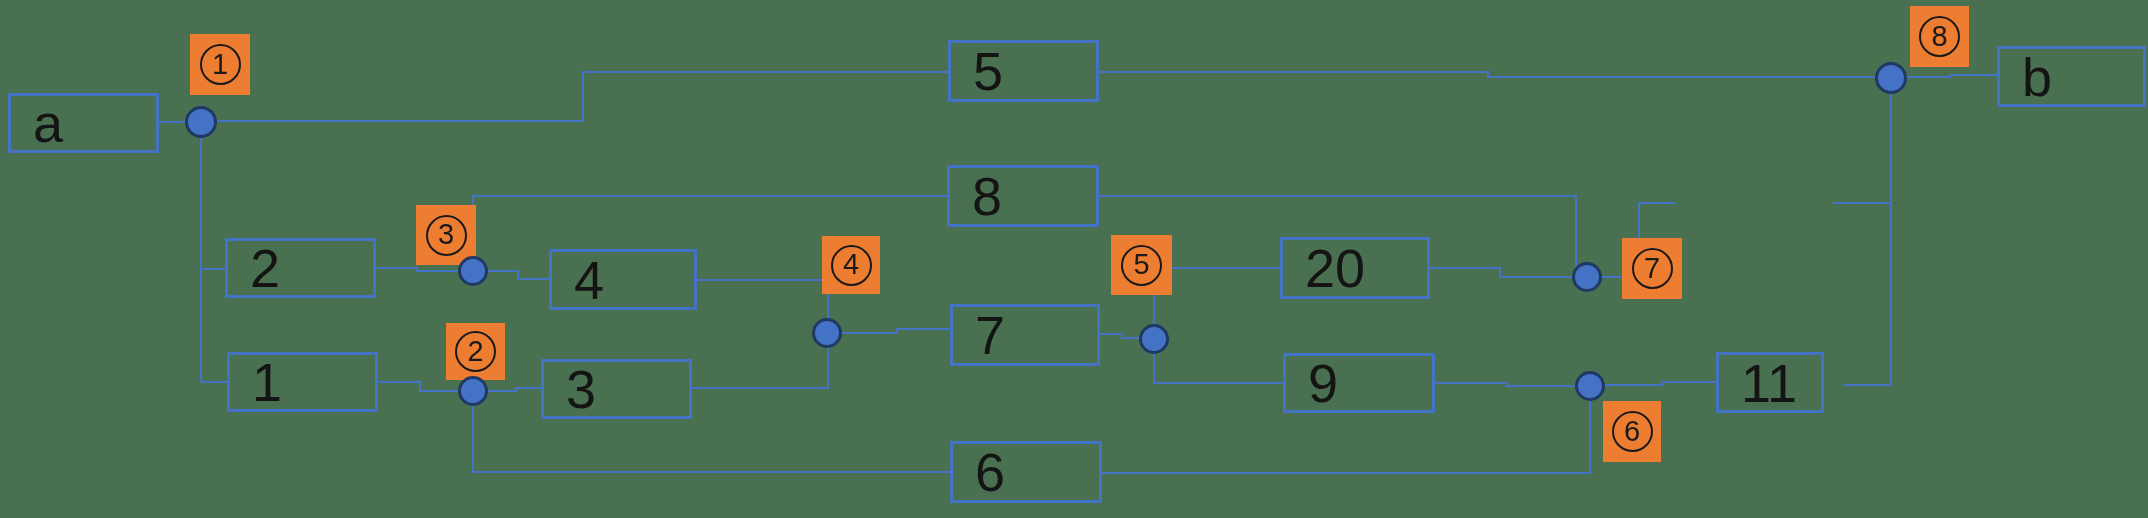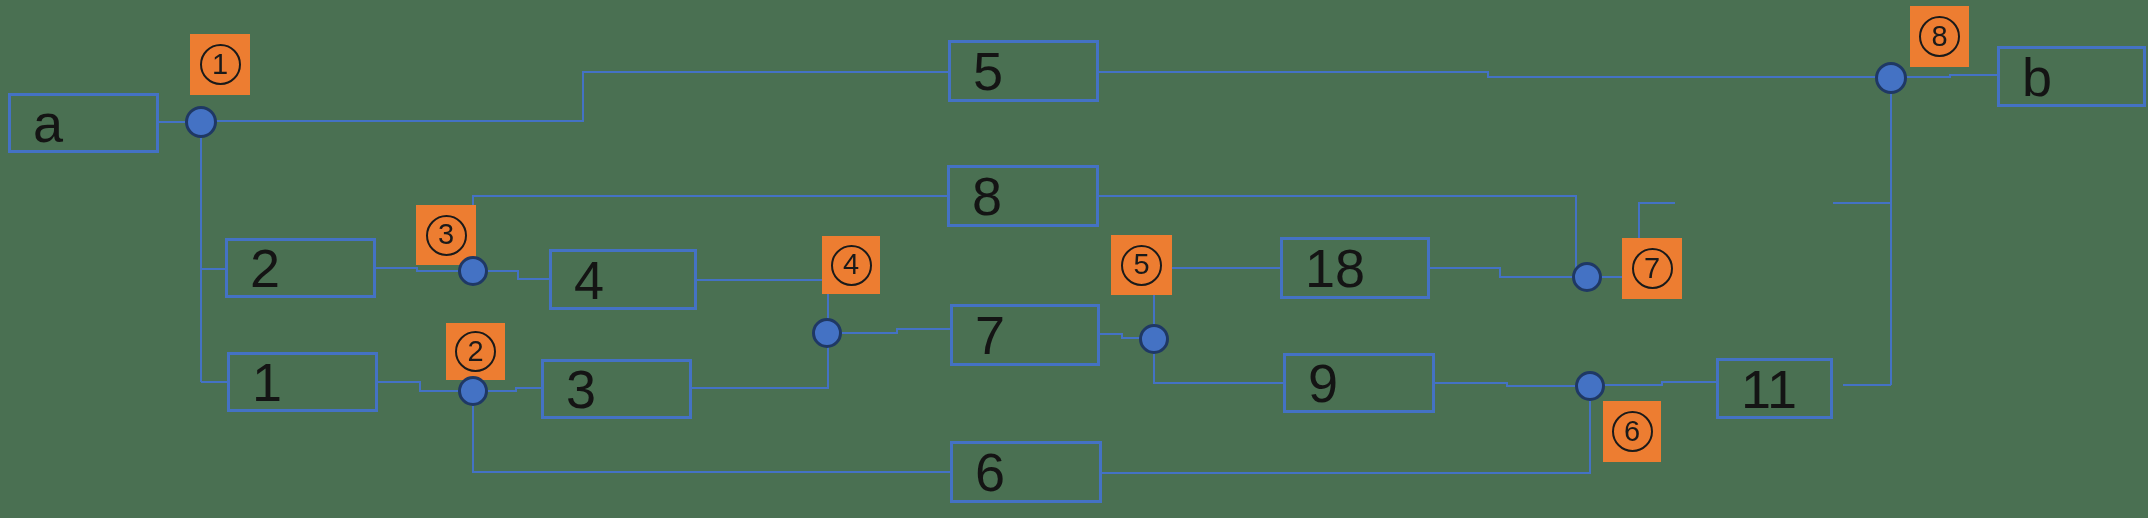--- a/index.html
+++ b/index.html
@@ -108,23 +108,23 @@
       <div class="box" style="left: 950px; top: 304px; width: 150px; height: 62px; border-color: rgb(68, 114, 196);">
         <span style="color: rgb(20, 20, 20);">7</span>
       </div>
       <div class="box" style="left: 947px; top: 165px; width: 152px; height: 62px; border-color: rgb(68, 114, 196);">
         <span style="color: rgb(20, 20, 20);">8</span>
       </div>
       <div class="box" style="left: 1283px; top: 353px; width: 152px; height: 60px; border-color: rgb(68, 114, 196);">
         <span style="color: rgb(20, 20, 20);">9</span>
       </div>
       <div class="box" style="left: 1280px; top: 237px; width: 150px; height: 62px; border-color: rgb(68, 114, 196);">
-        <span style="color: rgb(20, 20, 20);">18</span>
+        <span style="color: rgb(20, 20, 20);">20</span>
       </div>
-      <div class="box" style="left: 1716px; top: 352px; width: 117px; height: 61px; border-color: rgb(68, 114, 196); margin-top: 6px;">
+      <div class="box" style="left: 1716px; top: 352px; width: 108px; height: 61px; border-color: rgb(68, 114, 196);">
         <span style="color: rgb(20, 20, 20);">11</span>
       </div>
     </div>
   <div class="layer">
       <div class="badge" style="left: 190px; top: 34px; width: 60px; height: 61px; background: rgb(237, 125, 49);">
         <span class="badge-circle" style="border-color: rgb(26, 26, 26);">1</span>
       </div>
       <div class="badge" style="left: 446px; top: 323px; width: 59px; height: 57px; background: rgb(237, 125, 49);">
         <span class="badge-circle" style="border-color: rgb(26, 26, 26);">2</span>
       </div>

